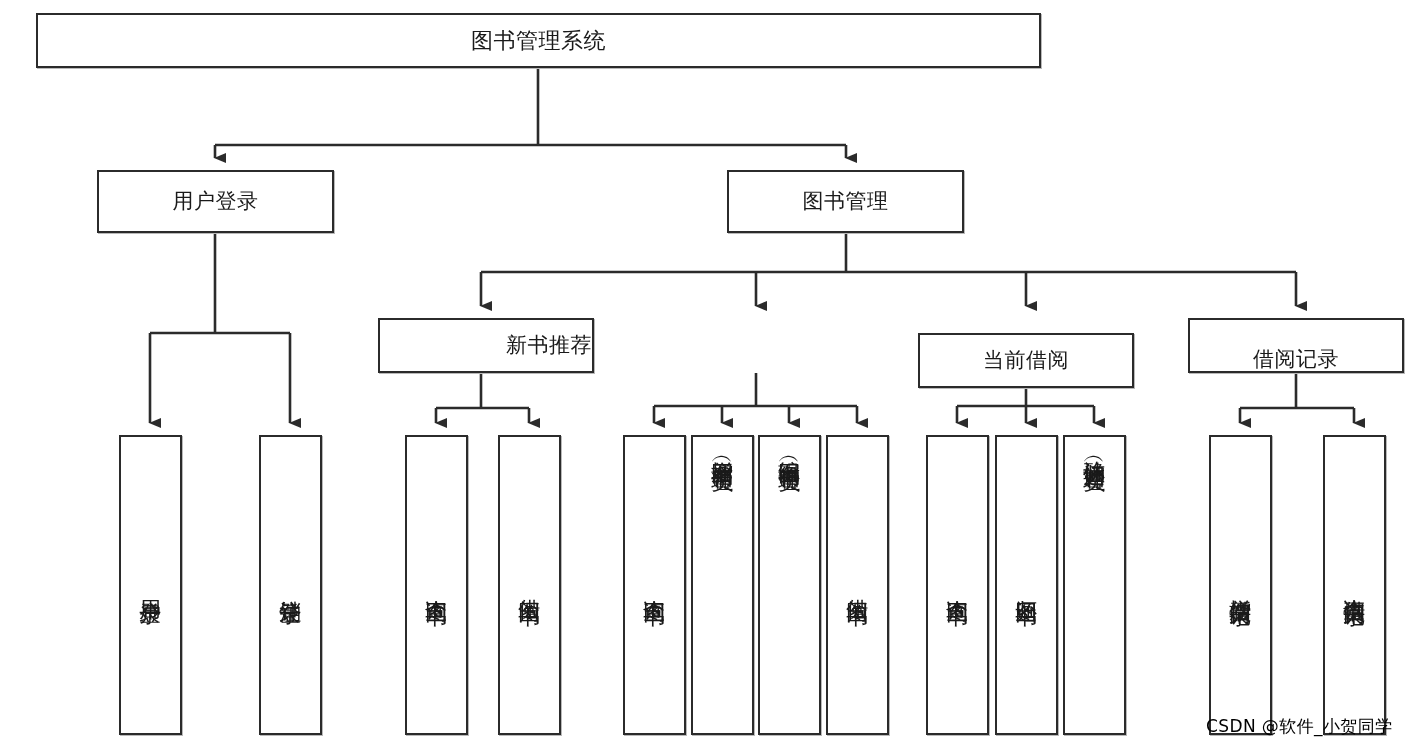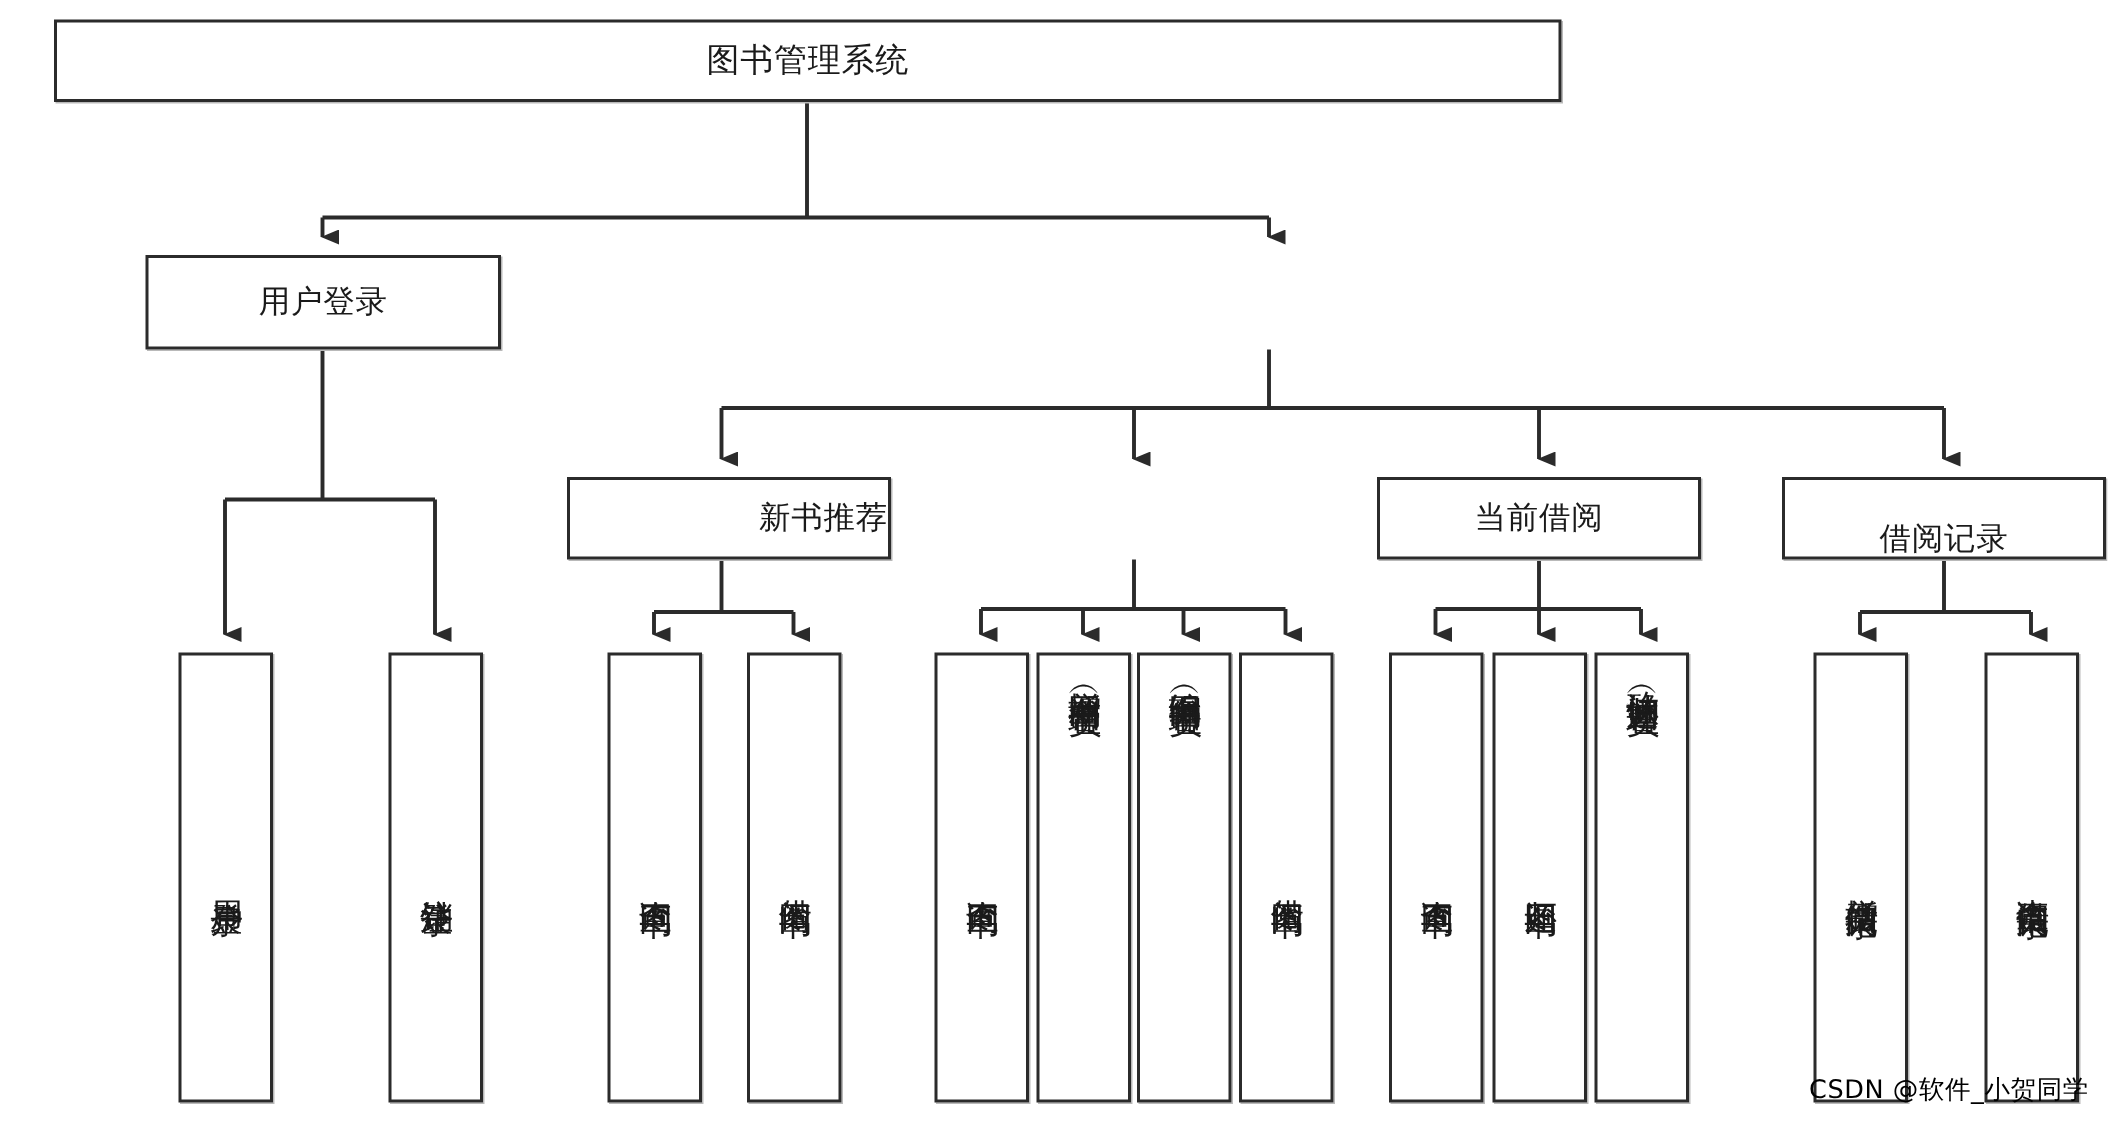--- a/index.html
+++ b/index.html
@@ -133,27 +133,30 @@
   </svg>
 
   <div class="node horiz root" style="left:20px; top:13px; width:1005px; height:55px;">
     <span class="label">图书管理系统</span>
   </div>
 
   <div class="node horiz" style="left:81px; top:170px; width:237px; height:63px;">
     <span class="label">用户登录</span>
   </div>
 
+  <div class="node horiz" style="left:711px; top:170px; width:237px; height:63px;">
+    <span class="label">图书管理</span>
+  </div>
 
   <div class="node horiz" style="left:362px; top:318px; width:216px; height:55px;justify-content:flex-end;">
     <span class="label">新书推荐</span>
   </div>
 
 
-  <div class="node horiz" style="left:902px; top:318px; width:216px; height:55px;">
+  <div class="node horiz" style="left:902px; top:333px; width:216px; height:55px;">
     <span class="label">当前借阅</span>
   </div>
 
   <div class="node horiz" style="left:1172px; top:318px; width:216px; height:55px;align-items:flex-end;">
     <span class="label">借阅记录</span>
   </div>
 
   <div class="node vert centered" style="left:103px; top:435px; width:63px; height:300px;">
     <span class="label">用户登录</span>
   </div>

